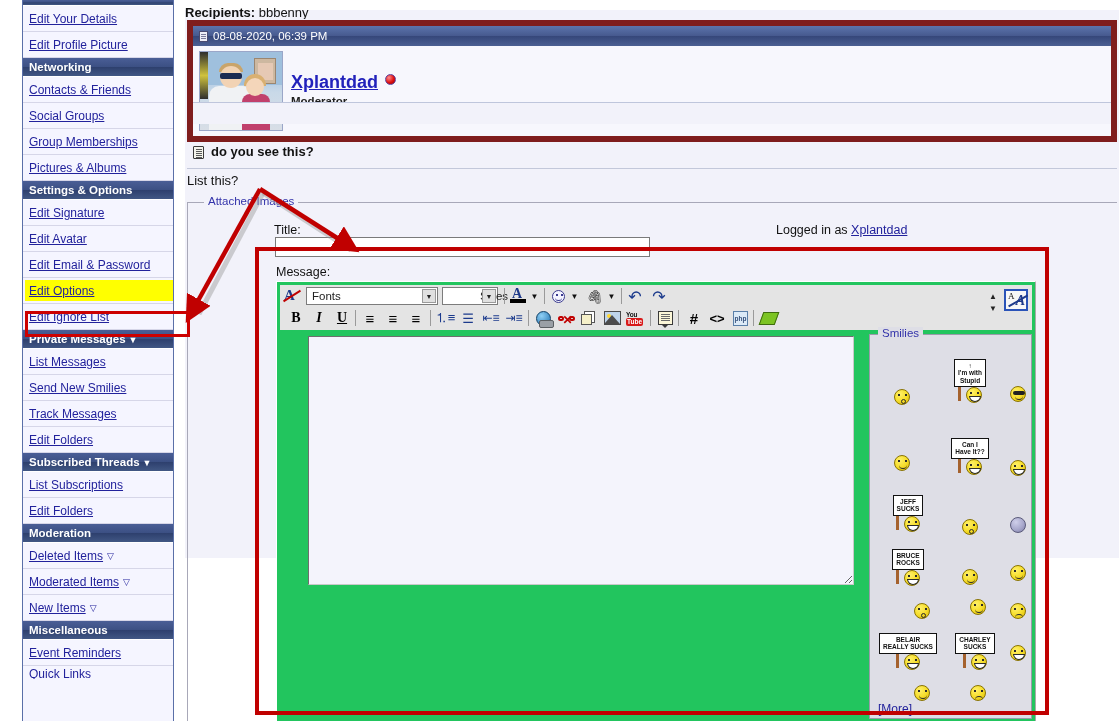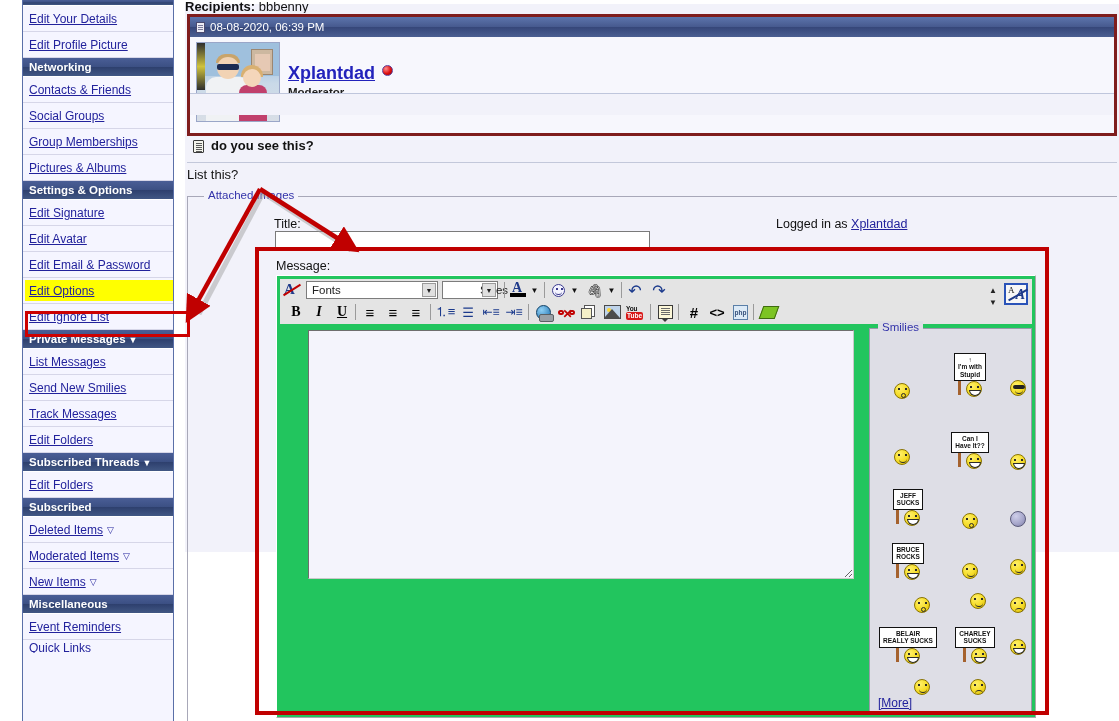--- a/index.html
+++ b/index.html
@@ -52,36 +52,36 @@
     background:#FFFF00; z-index:0;
   }
   #edit-options-row a { position:relative; z-index:2; }
   #edit-options-box {
     position:absolute; left:25px; top:311px; width:165px; height:26px;
     border: 3px solid #CC0000; z-index:30; pointer-events:none;
   }
 
   
   #main {
-    position:absolute; left:185px; top:4px; width:934px; height:548px;
+    position:absolute; left:185px; top:10px; width:934px; height:548px;
     background:#F2F2FA;
   }
 
   
   #recipients {
     position:absolute; left:0; top:-5px; height:14px;
     font-size:13px; font-weight:bold; color:#111; white-space:nowrap;
     overflow:hidden;
   }
   #recipients .val { font-weight:normal; }
 
   
   #post-block {
     position:absolute; left:2px; top:10px; width:930px; height:122px;
-    border:3px solid #7f1d1d; background:#F7F7FD;
+    border:6px solid #7f1d1d; background:#F7F7FD;
   }
   #post-date-bar {
     height:20px;
     background: linear-gradient(to bottom,#5C74AC 0%, #46598E 50%, #36477A 52%, #4B5F92 100%);
     color:#fff; font-size:11.5px; line-height:20px; padding-left:6px;
     white-space:nowrap;
   }
   .page-icon {
     display:inline-block; width:9px; height:11px; background:#EDEDF6;
     border:1px solid #4A4A70; vertical-align:-2px; margin-right:5px;
@@ -335,23 +335,24 @@
     </div>
     <div class="nav-item"><a>Edit Ignore List</a></div>
 
     <div class="nav-head"><span>Private Messages</span><span class="caret">▼</span></div>
     <div class="nav-item"><a>List Messages</a></div>
     <div class="nav-item"><a>Send New Smilies</a></div>
     <div class="nav-item"><a>Track Messages</a></div>
     <div class="nav-item"><a>Edit Folders</a></div>
 
     <div class="nav-head"><span>Subscribed Threads</span><span class="caret">▼</span></div>
+    <div class="nav-item"><a>List Subscriptions</a></div>
     <div class="nav-item"><a>Edit Folders</a></div>
 
-    <div class="nav-head"><span>Subscribed</span></div>
+    <div class="nav-head"><span>Moderation</span></div>
     <div class="nav-item"><a>Deleted Items</a><span class="tri">▽</span></div>
     <div class="nav-item"><a>Moderated Items</a><span class="tri">▽</span></div>
     <div class="nav-item"><a>New Items</a><span class="tri">▽</span></div>
 
     <div class="nav-head"><span>Miscellaneous</span></div>
     <div class="nav-item"><a>Event Reminders</a></div>
     <div class="nav-item partial"><a>Quick Links</a></div>
   </div>
 
   <div id="edit-options-box"></div>

